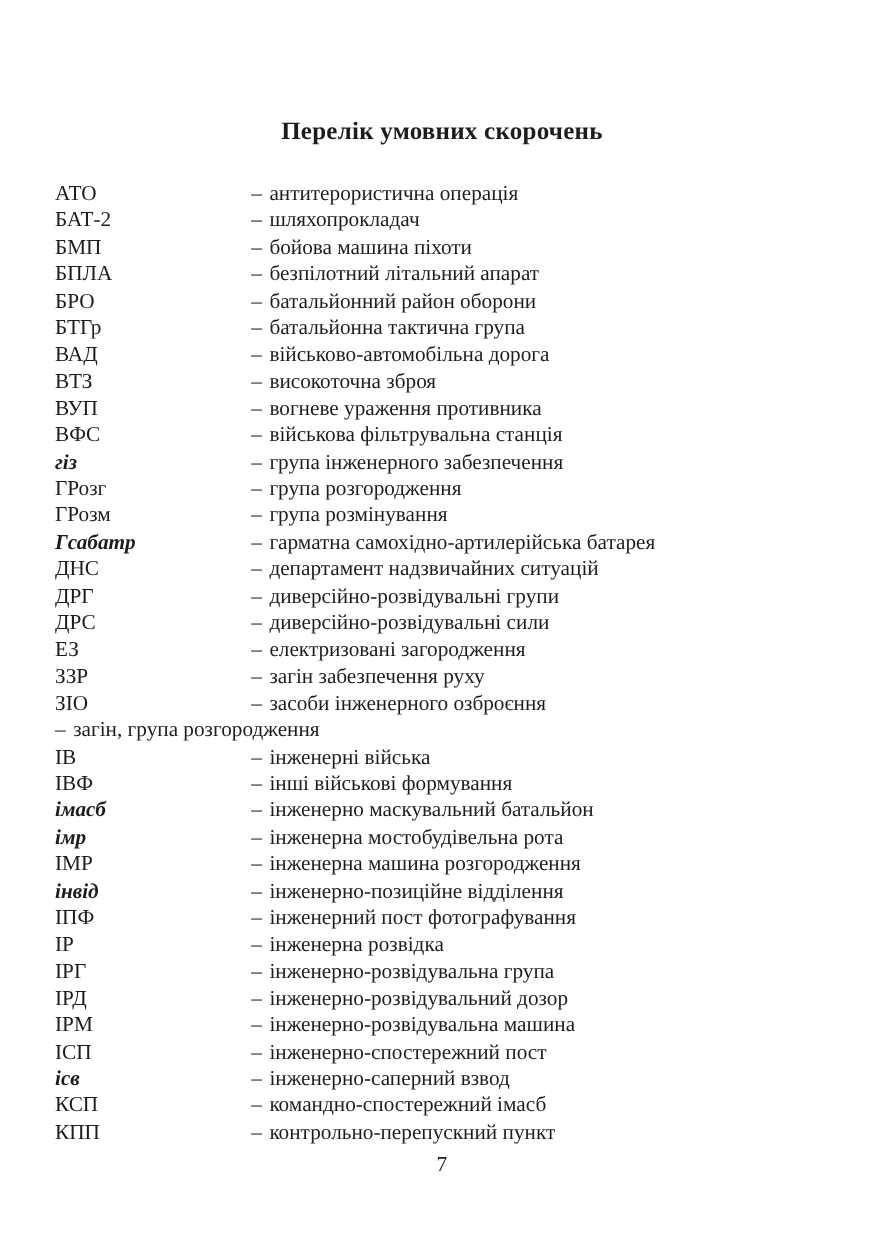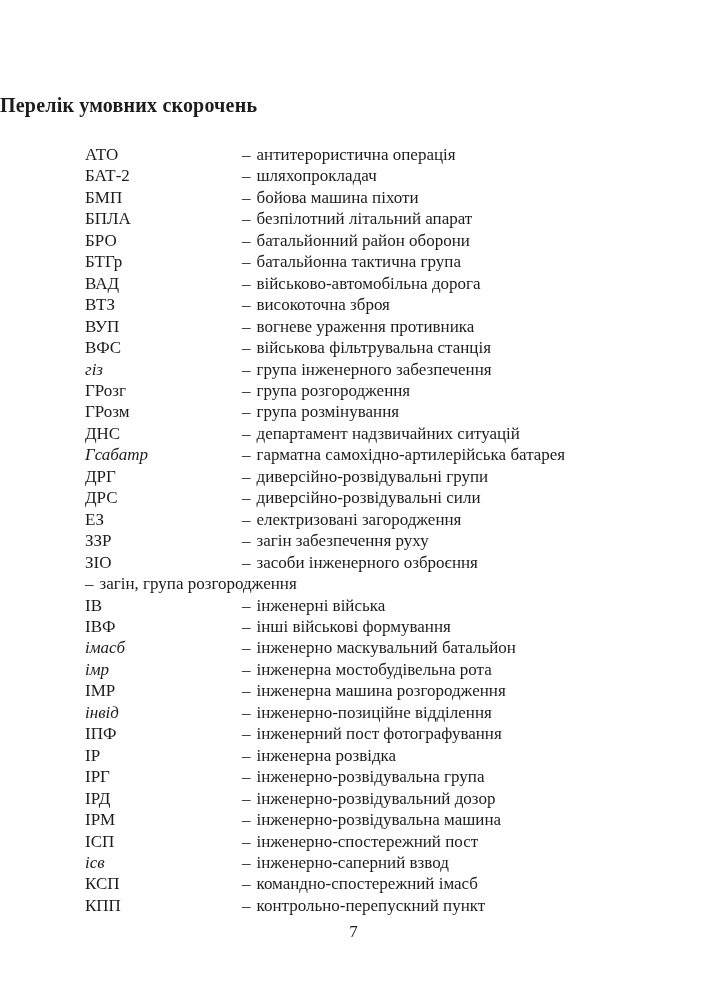--- a/index.html
+++ b/index.html
@@ -12,43 +12,44 @@
     width: 707px;
     height: 1000px;
     background: #ffffff;
     font-family: "Liberation Serif", "DejaVu Serif", serif;
     color: #1c1c1c;
     overflow: hidden;
   }
   .title {
     margin: 0;
     padding-top: 93px;
-    text-align: left;
+    text-align: center;
     font-size: 20px;
     font-weight: bold;
     line-height: 24px;
     letter-spacing: 0.2px;
   }
   .abbr-list {
     margin-top: 27px;
   }
   .abbr-row {
     display: flex;
     align-items: baseline;
-    padding-left: 85px;
+    padding-left: 44px;
     font-size: 17px;
     line-height: 21.45px;
     white-space: nowrap;
   }
   .abbr-cell {
     flex: 0 0 157px;
     width: 157px;
   }
   .abbr-cell.italic {
     font-style: italic;
+    font-weight: bold;
   }
   .def-cell {
     flex: 1 1 auto;
   }
   .dash {
     margin-right: 6px;
   }
   .page-number {
     position: absolute;
     left: 0;
@@ -111,26 +112,26 @@
       </div>
       <div class="abbr-row">
         <span class="abbr-cell">ГРозг</span>
         <span class="def-cell"><span class="dash">–</span><span>група розгородження</span></span>
       </div>
       <div class="abbr-row">
         <span class="abbr-cell">ГРозм</span>
         <span class="def-cell"><span class="dash">–</span><span>група розмінування</span></span>
       </div>
       <div class="abbr-row">
+        <span class="abbr-cell italic">Гсабатр</span>
+        <span class="def-cell"><span class="dash">–</span><span>гарматна самохідно-артилерійська батарея</span></span>
+      </div>
+      <div class="abbr-row">
         <span class="abbr-cell">ДНС</span>
         <span class="def-cell"><span class="dash">–</span><span>департамент надзвичайних ситуацій</span></span>
-      </div>
-      <div class="abbr-row">
-        <span class="abbr-cell italic">Гсабатр</span>
-        <span class="def-cell"><span class="dash">–</span><span>гарматна самохідно-артилерійська батарея</span></span>
       </div>
       <div class="abbr-row">
         <span class="abbr-cell">ДРГ</span>
         <span class="def-cell"><span class="dash">–</span><span>диверсійно-розвідувальні групи</span></span>
       </div>
       <div class="abbr-row">
         <span class="abbr-cell">ДРС</span>
         <span class="def-cell"><span class="dash">–</span><span>диверсійно-розвідувальні сили</span></span>
       </div>
       <div class="abbr-row">

